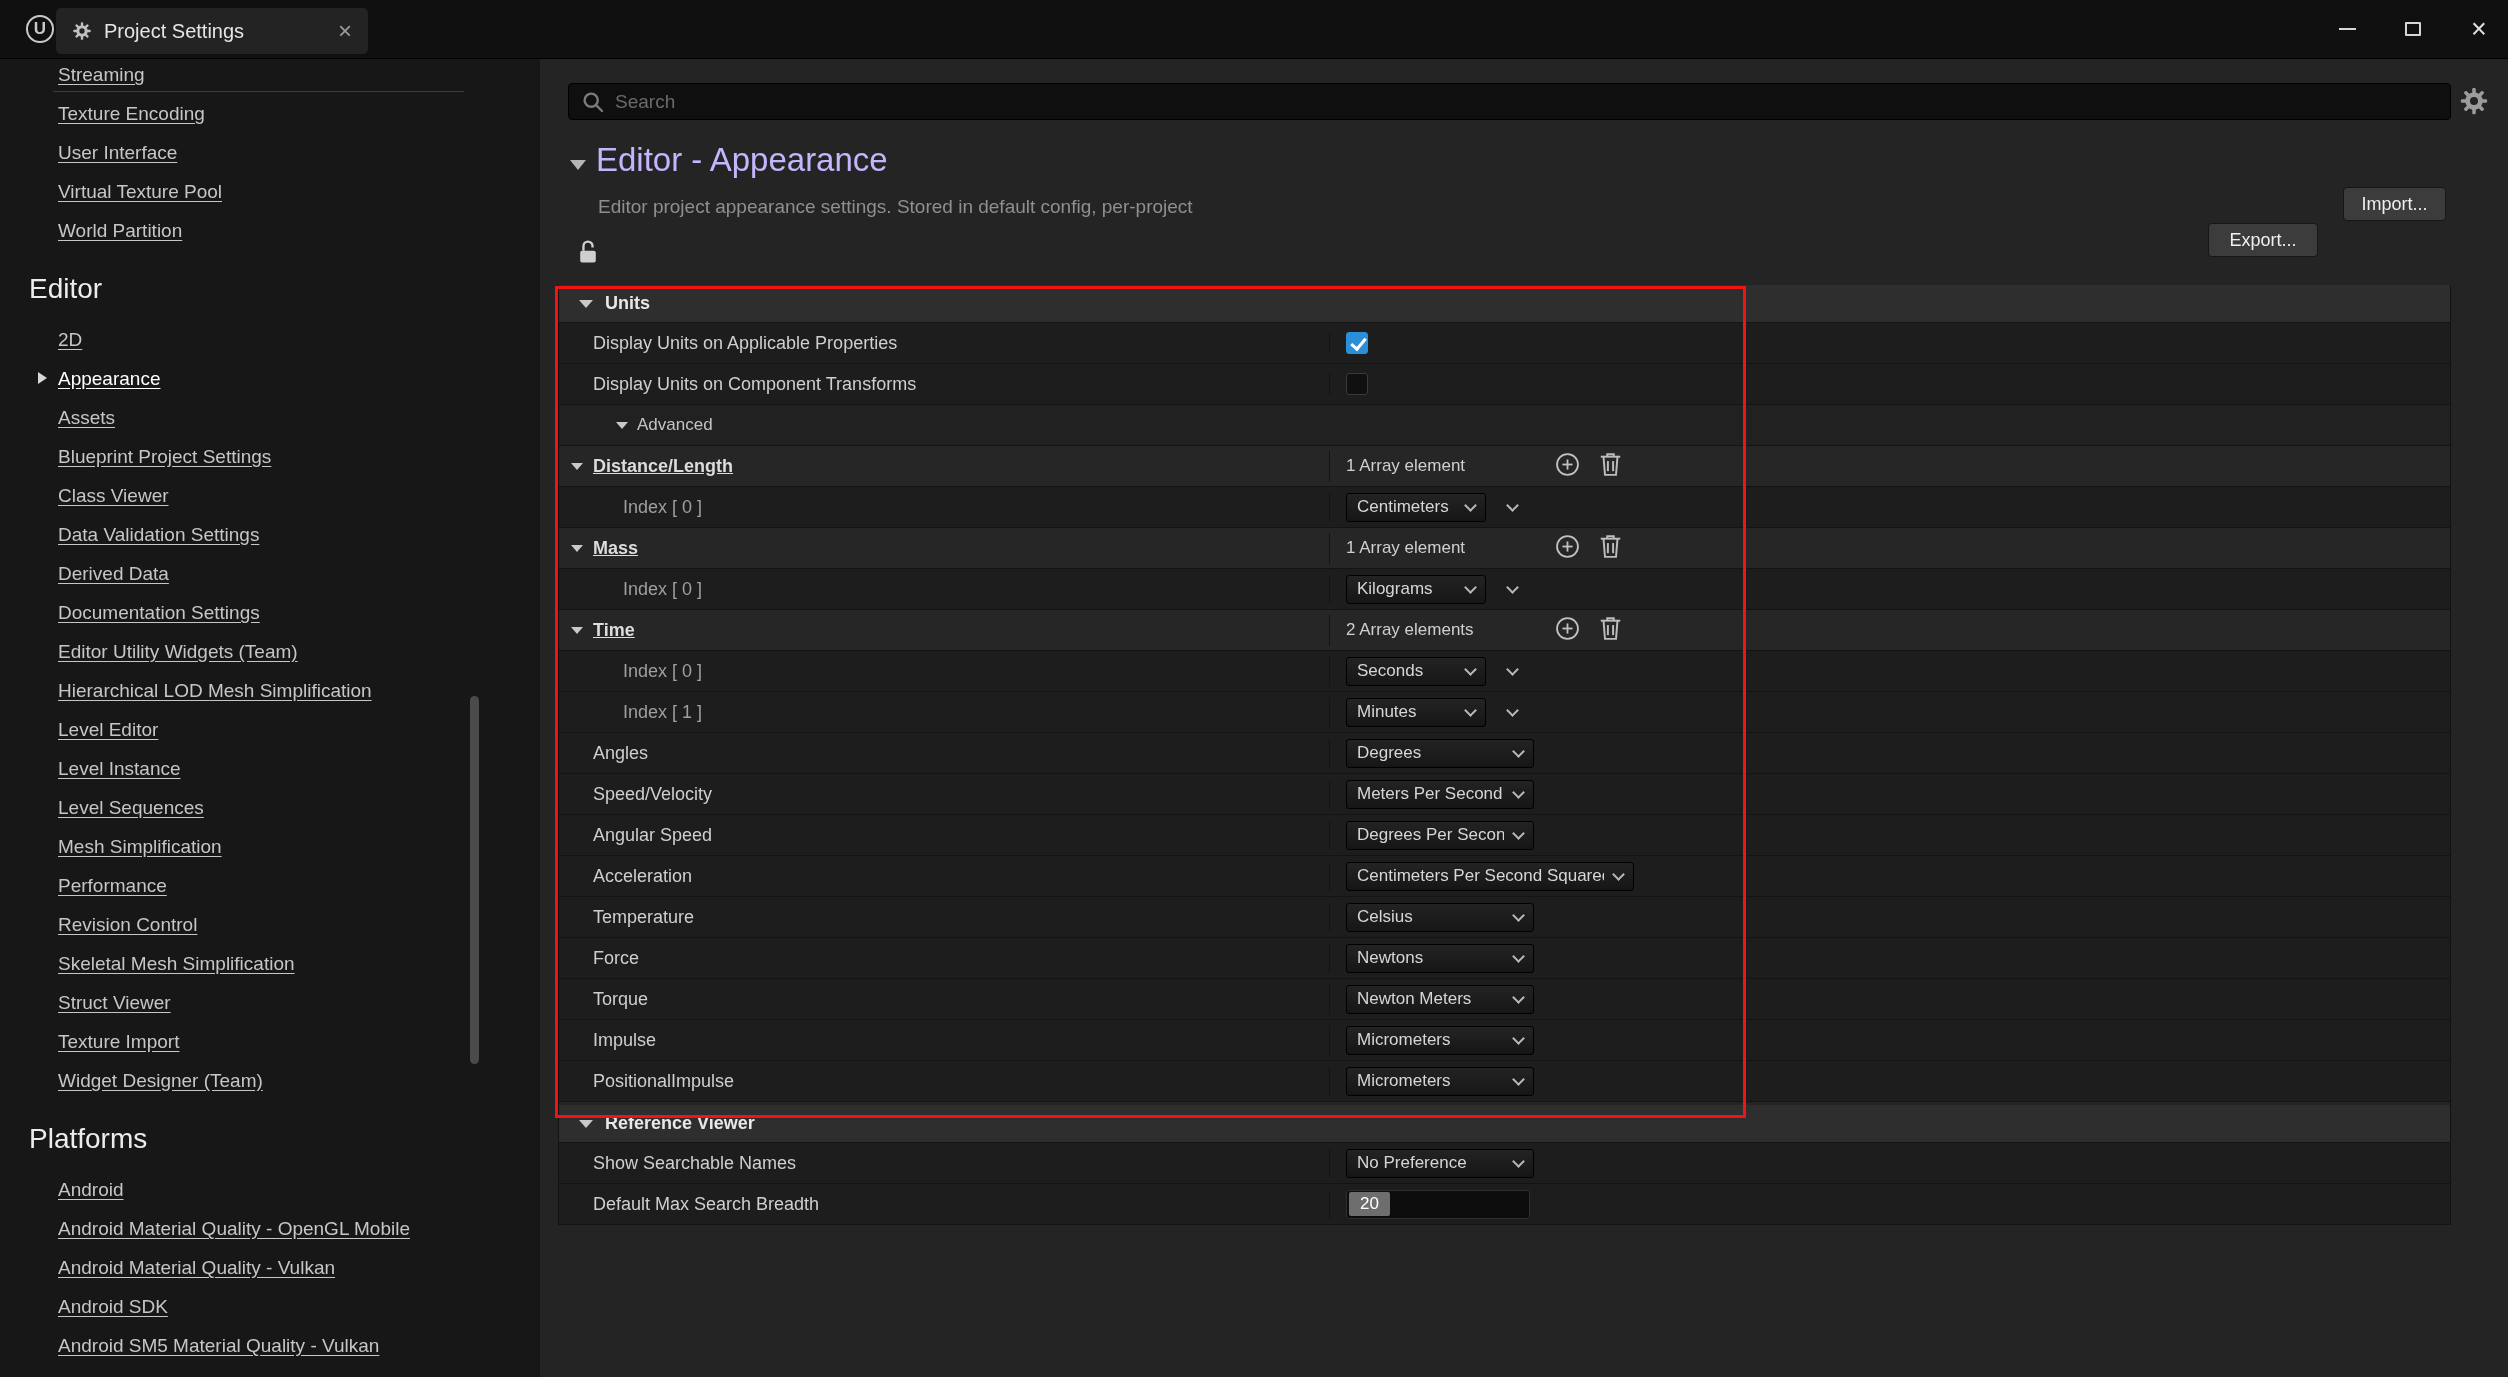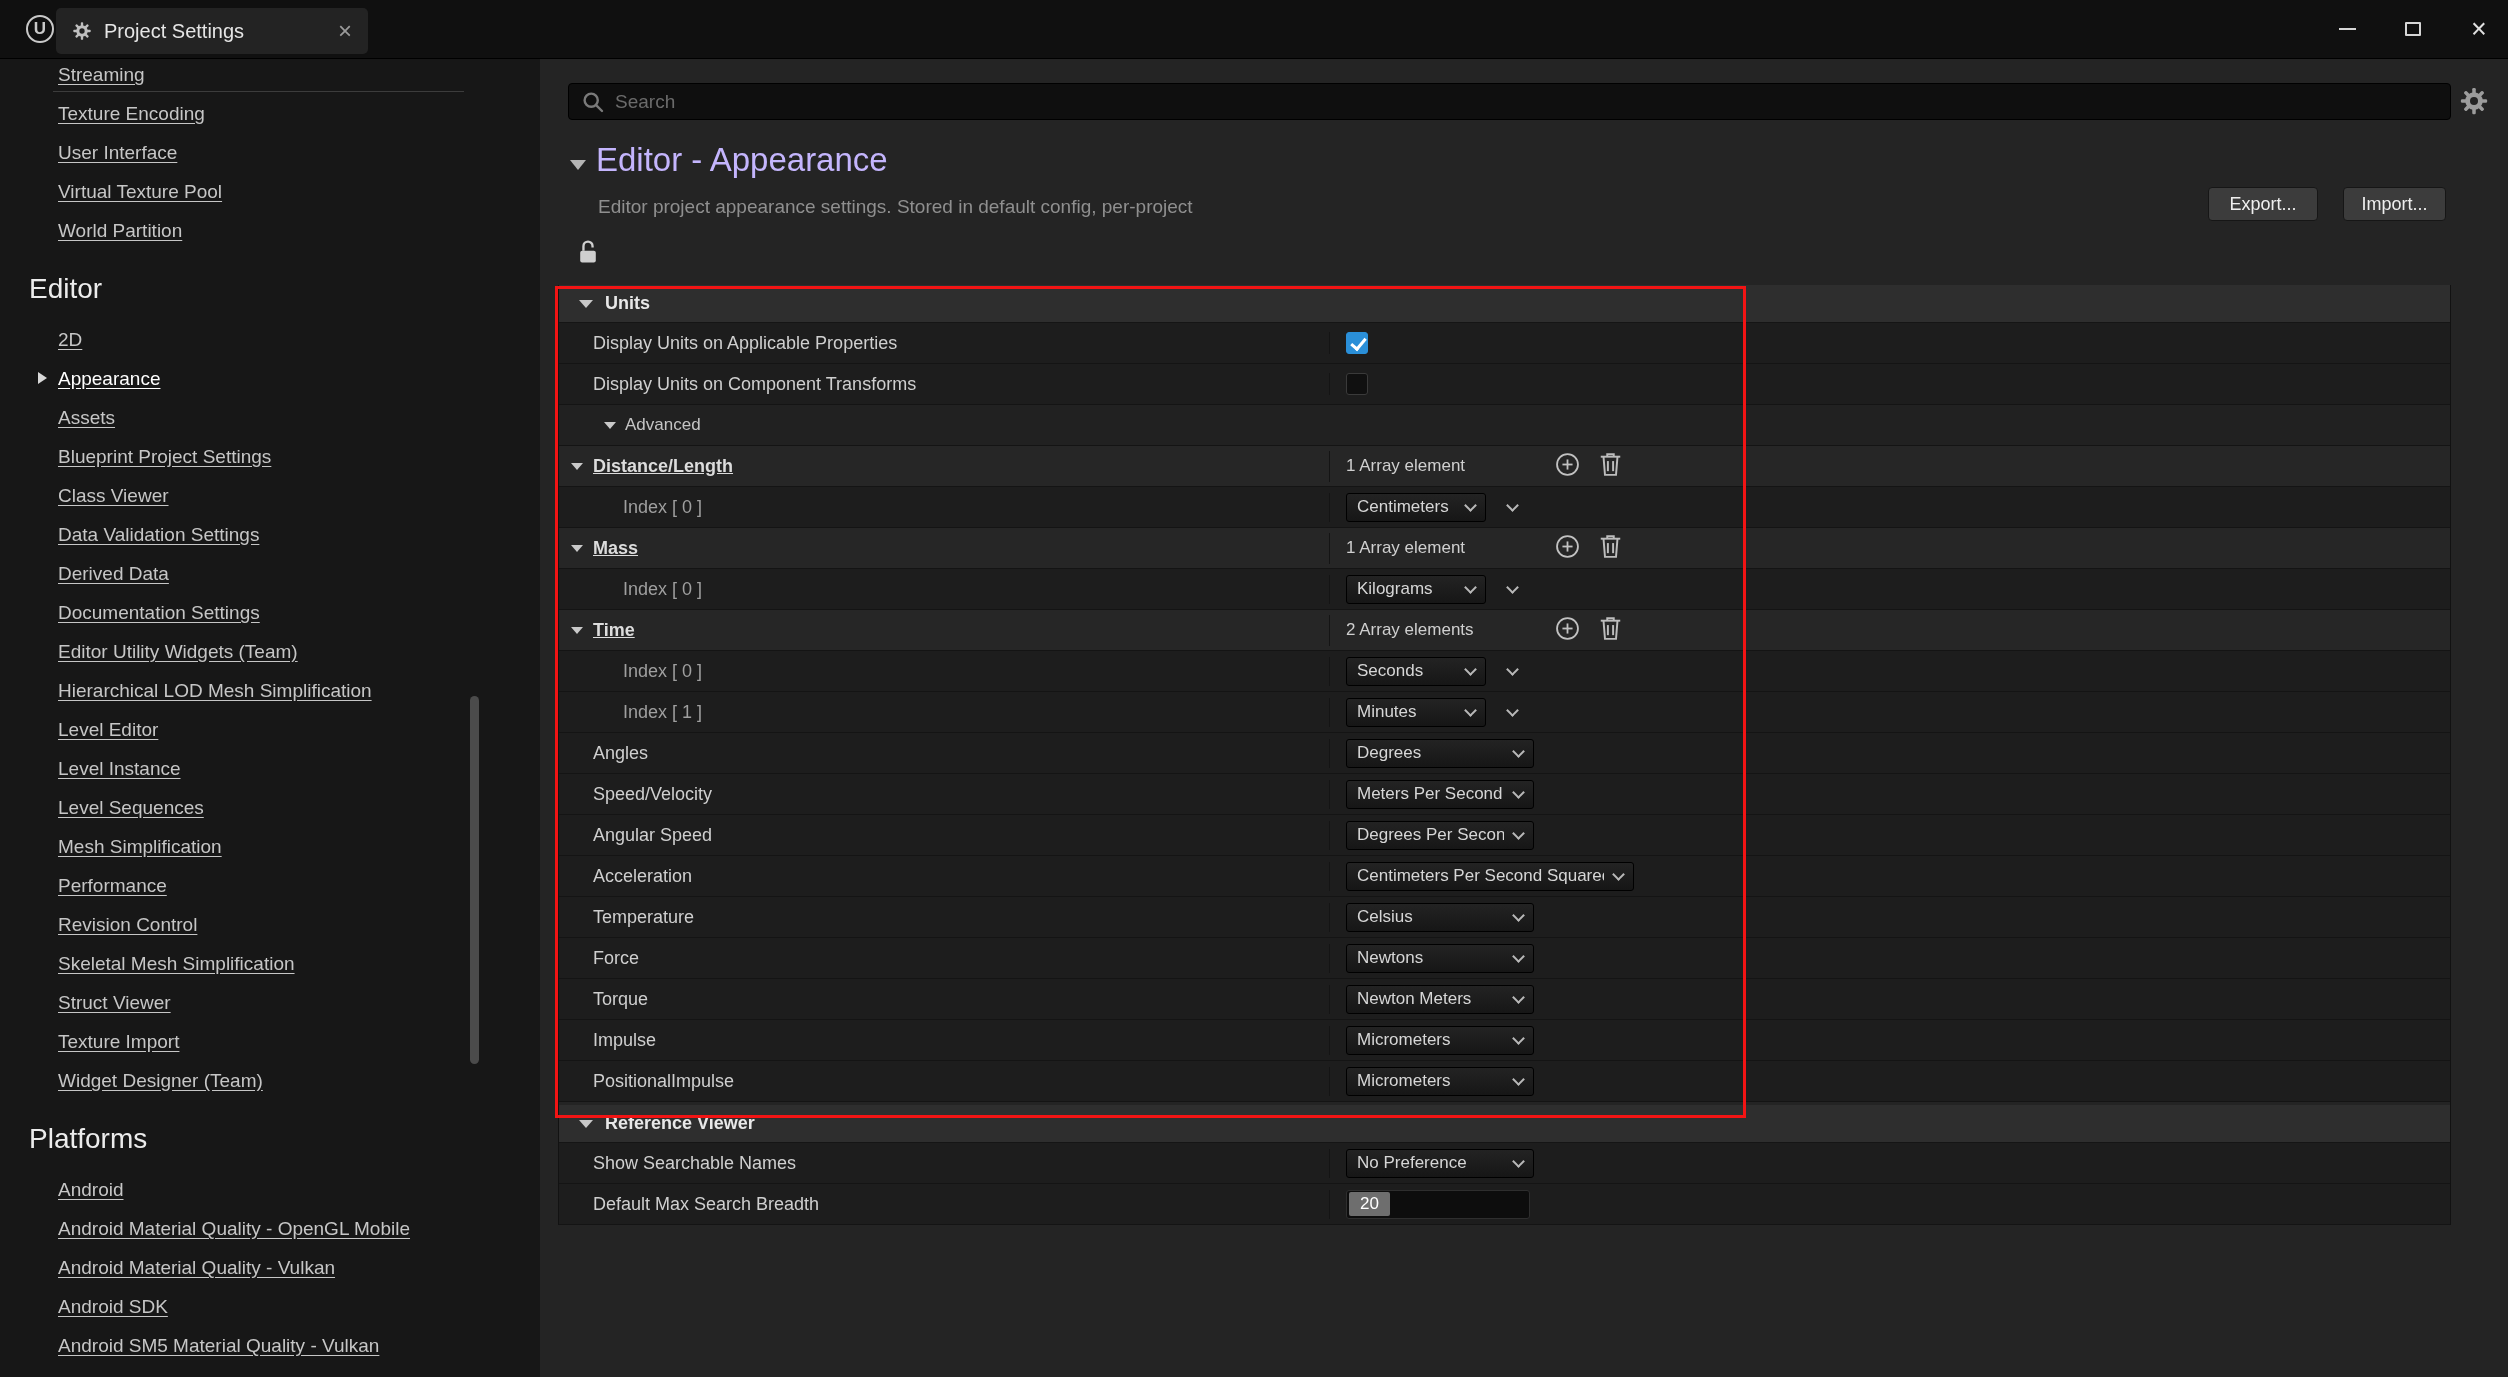--- a/index.html
+++ b/index.html
@@ -45,41 +45,41 @@
   .search-icon { position:absolute; left:12px; top:6px; }
   .gear-btn { position:absolute; left:1919px; top:27px; width:30px; height:30px; cursor:pointer; }
 
   .title-caret { position:absolute; left:30px; top:101px; width:0; height:0;
                  border-left:8px solid transparent; border-right:8px solid transparent; border-top:10px solid #b5b5b5; cursor:pointer; }
   .page-title { position:absolute; left:56px; top:82px; font-size:33px; color:#c4b5fd; font-weight:400; }
   .page-subtitle { position:absolute; left:58px; top:137px; font-size:19px; color:#8f8f8f; }
 
   .hdr-btn { position:absolute; top:128px; height:34px; background:#3c3c3c; border:1px solid #161616; border-radius:4px;
              color:#efefef; font-size:18px; display:flex; align-items:center; justify-content:center; cursor:pointer; }
-  .export-btn { left:1668px; width:110px; }
+  .export-btn { left:1668px; width:110px;margin-top:36px; }
   .import-btn { left:1803px; width:103px; }
 
   .lock-icon { position:absolute; left:36px; top:180px; }
   .config-note { position:absolute; left:66px; top:187px; font-size:19px; color:#d2d2d2; line-height:26px; }
 
   
   .settings-panel { position:absolute; left:18px; top:226px; width:1893px; border-left:1px solid #121212; border-right:1px solid #121212; }
   .cat-header { height:38px; background:#2e2e2e; display:flex; align-items:center; padding-left:20px; gap:12px;
                 border-bottom:1px solid #151515; cursor:pointer; }
   .cat-title { color:#e8e8e8; font-size:18px; font-weight:bold; }
   .tri-down { width:0; height:0; border-left:7px solid transparent; border-right:7px solid transparent; border-top:8px solid #c9c9c9; }
   .tri-down.sm { border-left-width:6px; border-right-width:6px; border-top-width:7px; }
 
   .srow { display:flex; height:41px; background:#1d1d1d; border-bottom:1px solid #141414;align-items:center; }
   .srow .name { width:770px; display:flex; align-items:center; padding-left:34px; color:#cfcfcf; font-size:18px; gap:9px; white-space:nowrap; }
   .srow .val { flex:1; border-left:1px solid #141414; display:flex; align-items:center; padding-left:16px; gap:18px; }
   .srow.arr { background:#262626; }
   .srow.arr .name { padding-left:12px; gap:10px; font-weight:bold; color:#dcdcdc;text-decoration:underline; }
   .srow.idx .name { padding-left:64px; color:#9f9f9f; }
-  .srow.adv { background:#212121; cursor:pointer; }
+  .srow.adv { background:#212121; cursor:pointer;padding-left:12px; }
   .srow.adv .name { padding-left:45px; color:#c4c4c4; font-size:17px; }
   .count { width:190px; color:#cfcfcf; font-size:17px; white-space:nowrap; }
   .icon-btn { cursor:pointer; }
   .section-gap { height:3px; background:transparent; border:none; }
 
   .checkbox { width:22px; height:22px; border-radius:3px; background:#101010; border:1px solid #3a3a3a; position:relative; cursor:pointer; }
   .checkbox.checked { background:#2a8fd8; border-color:#2a8fd8; }
   .checkbox.checked::after { content:""; position:absolute; left:7px; top:2px; width:6px; height:12px;
                              border:solid #fff; border-width:0 3px 3px 0; transform:rotate(40deg); }
 

